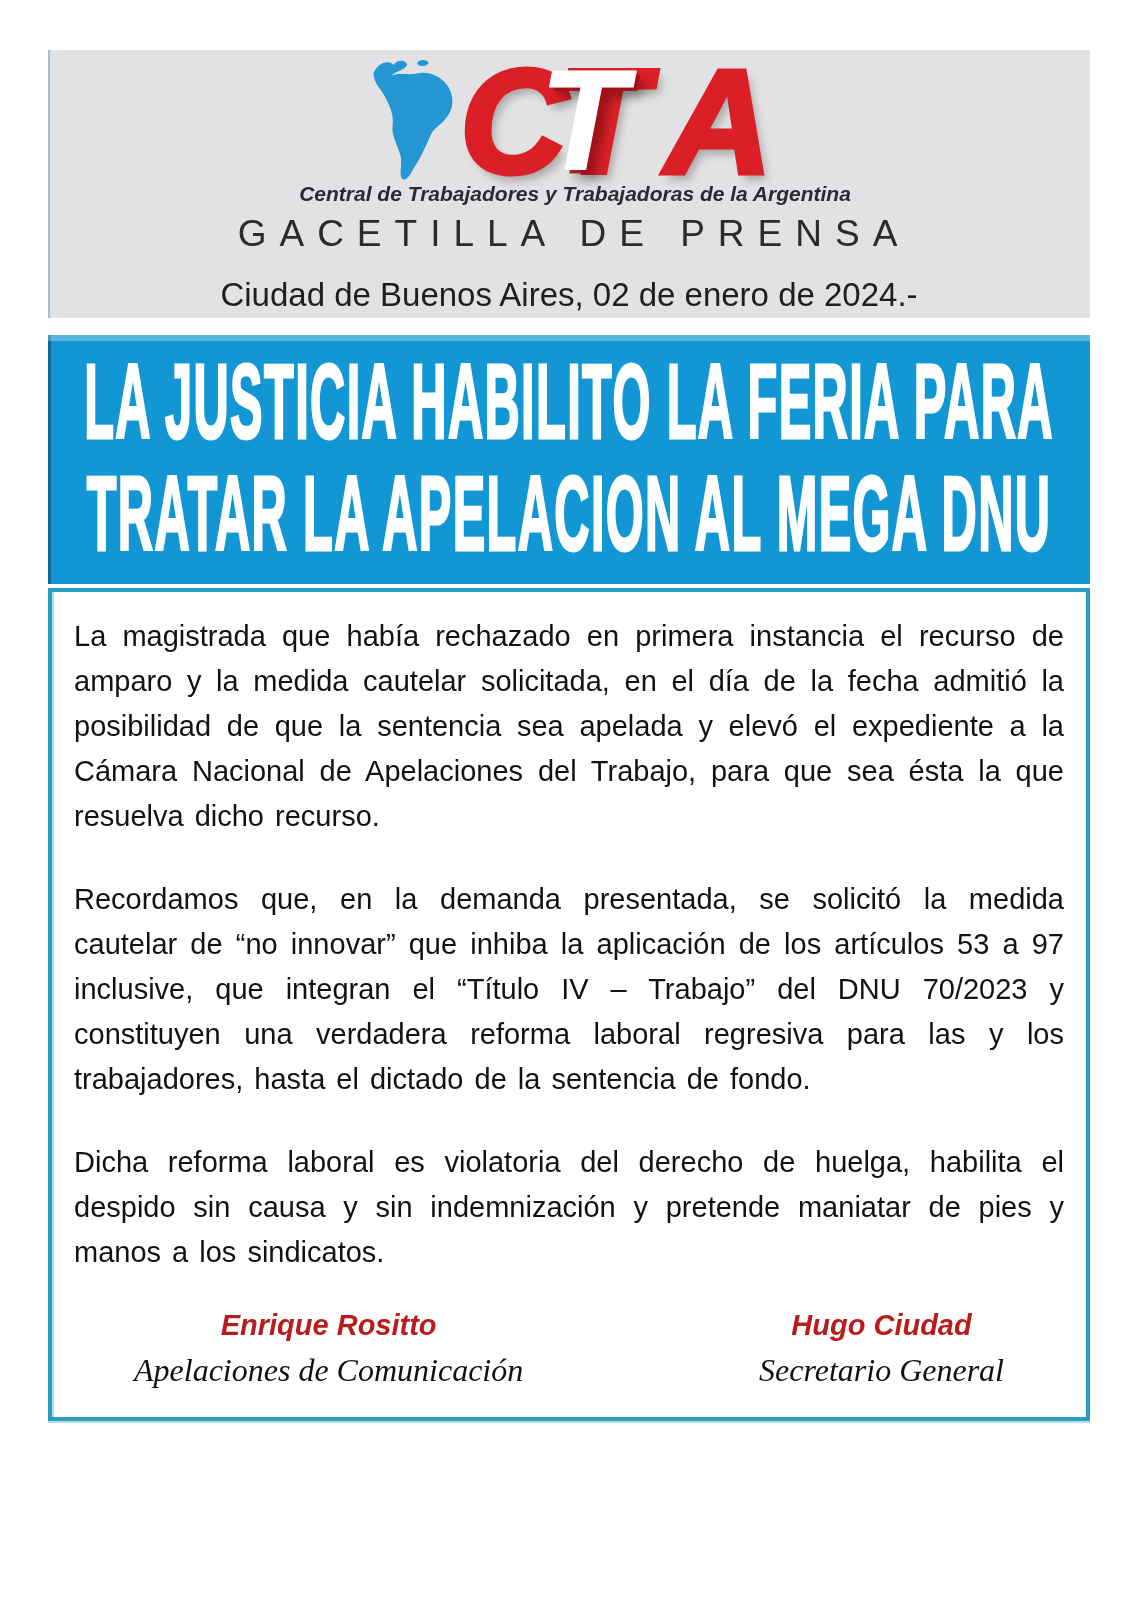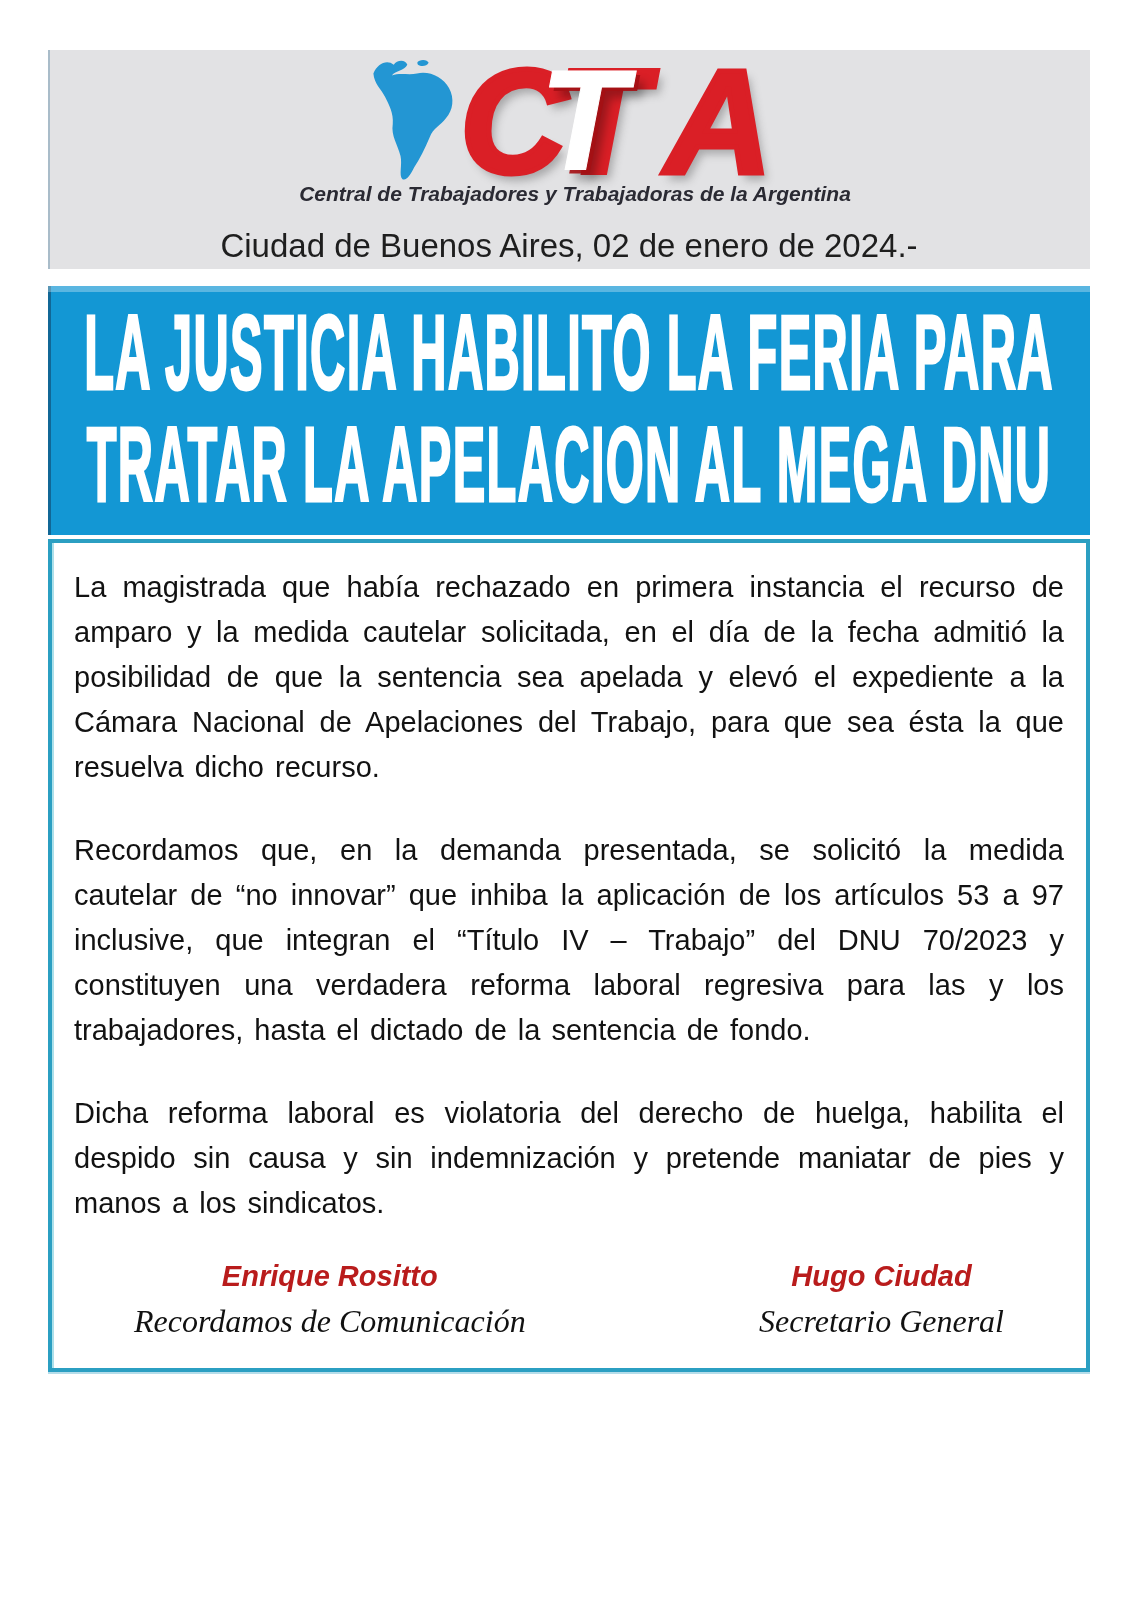--- a/index.html
+++ b/index.html
@@ -113,37 +113,38 @@
             C63,94 58,104 52,113 C48,121 44,127 40,125 C36,121 40,110 38,101
             C35,89 28,80 30,68 C31,57 26,48 22,40 C18,32 11,27 10,16 Z"></path>
           <path fill="#2396d3" d="M57,3 C61,1 66,2 67,5 C65,9 59,9 56,7 C55,5 55,4 57,3 Z"></path>
         </svg>
         <div class="cta-word"><span>C</span><span class="sp">T</span><span>A</span></div>
         <div class="cta-white-t">T</div>
       </div>
     </div>
 
     <div class="org-tagline">Central de Trabajadores y Trabajadoras de la Argentina</div>
+    <div class="doc-type">GACETILLA DE PRENSA</div>
     <div class="dateline">Ciudad de Buenos Aires, 02 de enero de 2024.-</div>
   </div>
 
   <div class="banner">
     <span class="hl l1">LA JUSTICIA HABILITO LA FERIA PARA</span>
     <span class="hl l2">TRATAR LA APELACION AL MEGA DNU</span>
   </div>
 
   <div class="body-panel">
     <p>La magistrada que había rechazado en primera instancia el recurso de amparo y la medida cautelar solicitada, en el día de la fecha admitió la posibilidad de que la sentencia sea apelada y elevó el expediente a la Cámara Nacional de Apelaciones del Trabajo, para que sea ésta la que resuelva dicho recurso.</p>
     <p>Recordamos que, en la demanda presentada, se solicitó la medida cautelar de “no innovar” que inhiba la aplicación de los artículos 53 a 97 inclusive, que integran el “Título IV – Trabajo” del DNU 70/2023 y constituyen una verdadera reforma laboral regresiva para las y los trabajadores, hasta el dictado de la sentencia de fondo.</p>
     <p>Dicha reforma laboral es violatoria del derecho de huelga, habilita el despido sin causa y sin indemnización y pretende maniatar de pies y manos a los sindicatos.</p>
 
     <div class="sig-row">
       <div class="sig">
         <div class="sig-name">Enrique Rositto</div>
-        <div class="sig-role">Recordamos de Comunicación</div>
+        <div class="sig-role">Apelaciones de Comunicación</div>
       </div>
       <div class="sig">
         <div class="sig-name">Hugo Ciudad</div>
         <div class="sig-role">Secretario General</div>
       </div>
     </div>
   </div>
 
 </div>
 

